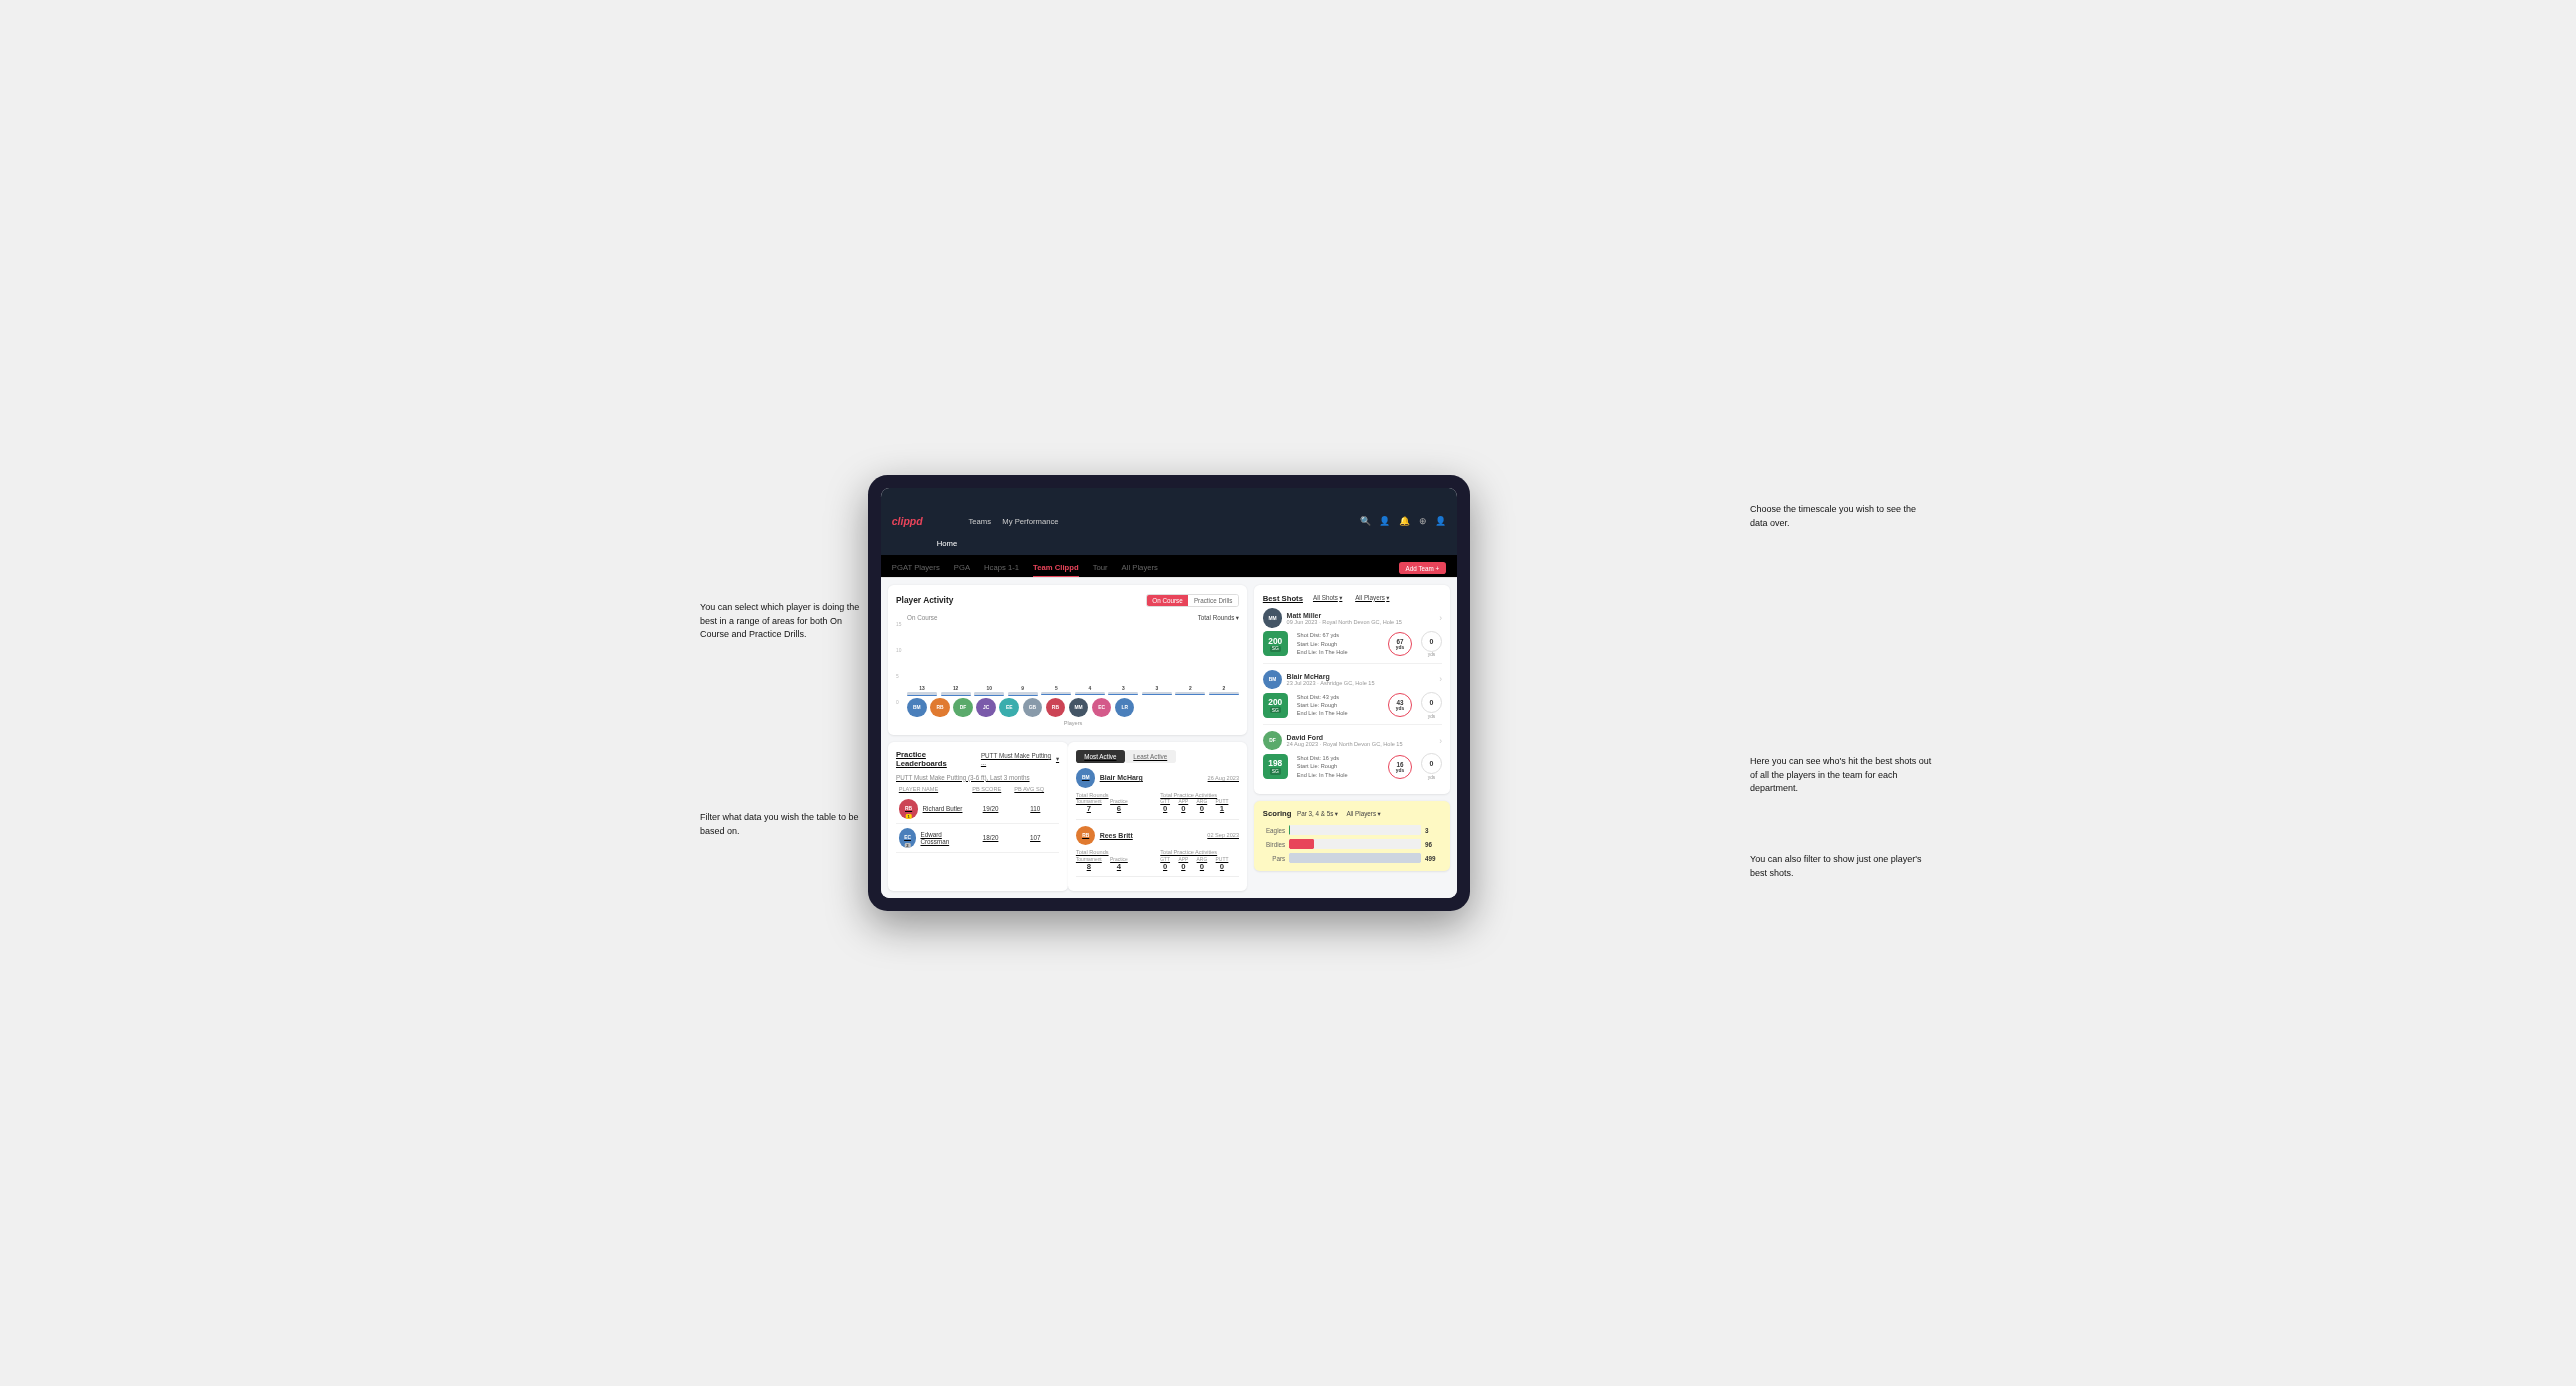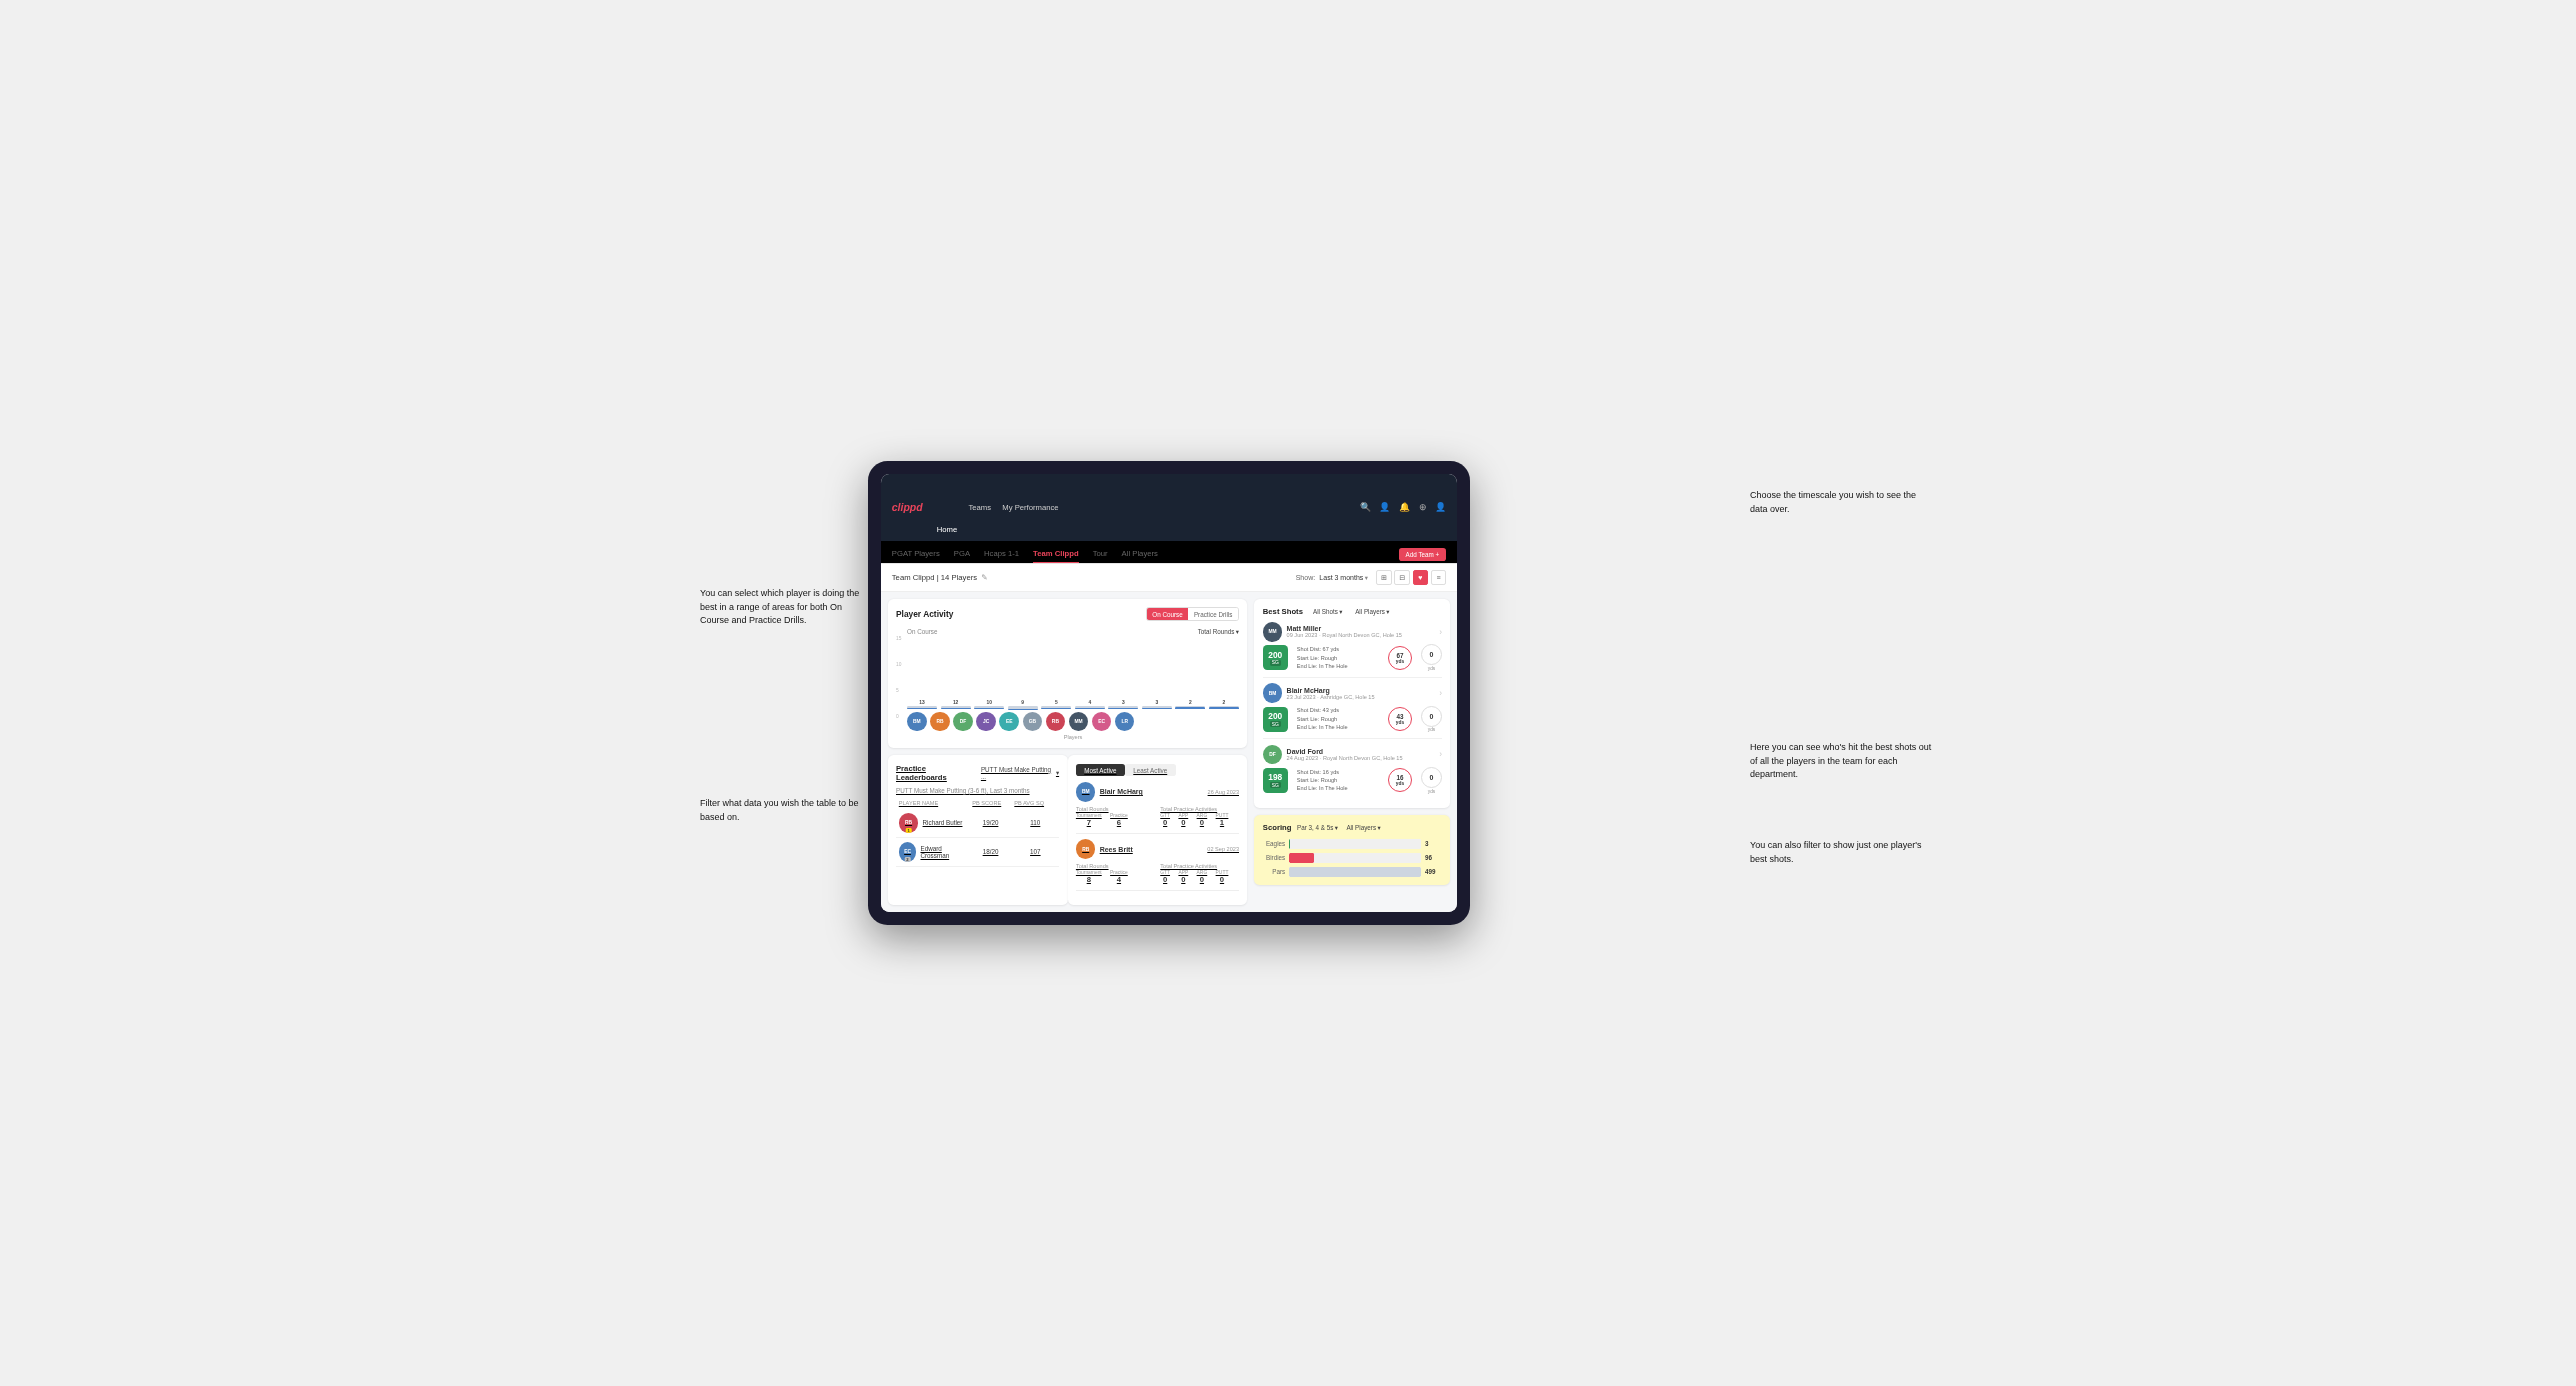--- a/index.html
+++ b/index.html
@@ -424,22 +424,23 @@
 
     
     .right-col {
       display: flex;
       flex-direction: column;
       gap: 7px;
     }
 
     .best-shots-header {
       display: flex;
-      align-items: center;
+      align-items: flex-start;
       gap: 10px;
+      text-decoration: underline;
     }
 
     .best-shots-title {
       font-size: 7.7px;
       font-weight: 600;
       color: #222;
     }
 
     .filter-dropdown {
       font-size: 6.3px;
@@ -752,33 +753,20 @@
       <div class="tab-bar">
         <span class="tab">PGAT Players</span>
         <span class="tab">PGA</span>
         <span class="tab">Hcaps 1-1</span>
         <span class="tab active">Team Clippd</span>
         <span class="tab">Tour</span>
         <span class="tab">All Players</span>
         <div class="add-team-btn">Add Team +</div>
       </div>
 
-      <div class="team-header">
-        <span class="team-name">Team Clippd | 14 Players</span>
-        <span class="edit-icon">✎</span>
-        <span class="show-label">Show:</span>
-        <span class="show-dropdown">Last 3 months</span>
-        <span style="font-size:6.3px;color:#888;margin-left:1.4px;">▾</span>
-        <div class="view-icons">
-          <div class="view-icon-btn">⊞</div>
-          <div class="view-icon-btn">⊟</div>
-          <div class="view-icon-btn active">♥</div>
-          <div class="view-icon-btn">≡</div>
-        </div>
-      </div>
 
       <div class="main-content">
 
         <div class="left-col">
 
           <div class="card">
             <div class="card-header">
               <span class="card-title">Player Activity</span>
               <div class="toggle-group">
                 <div class="toggle-btn active">On Course</div>

